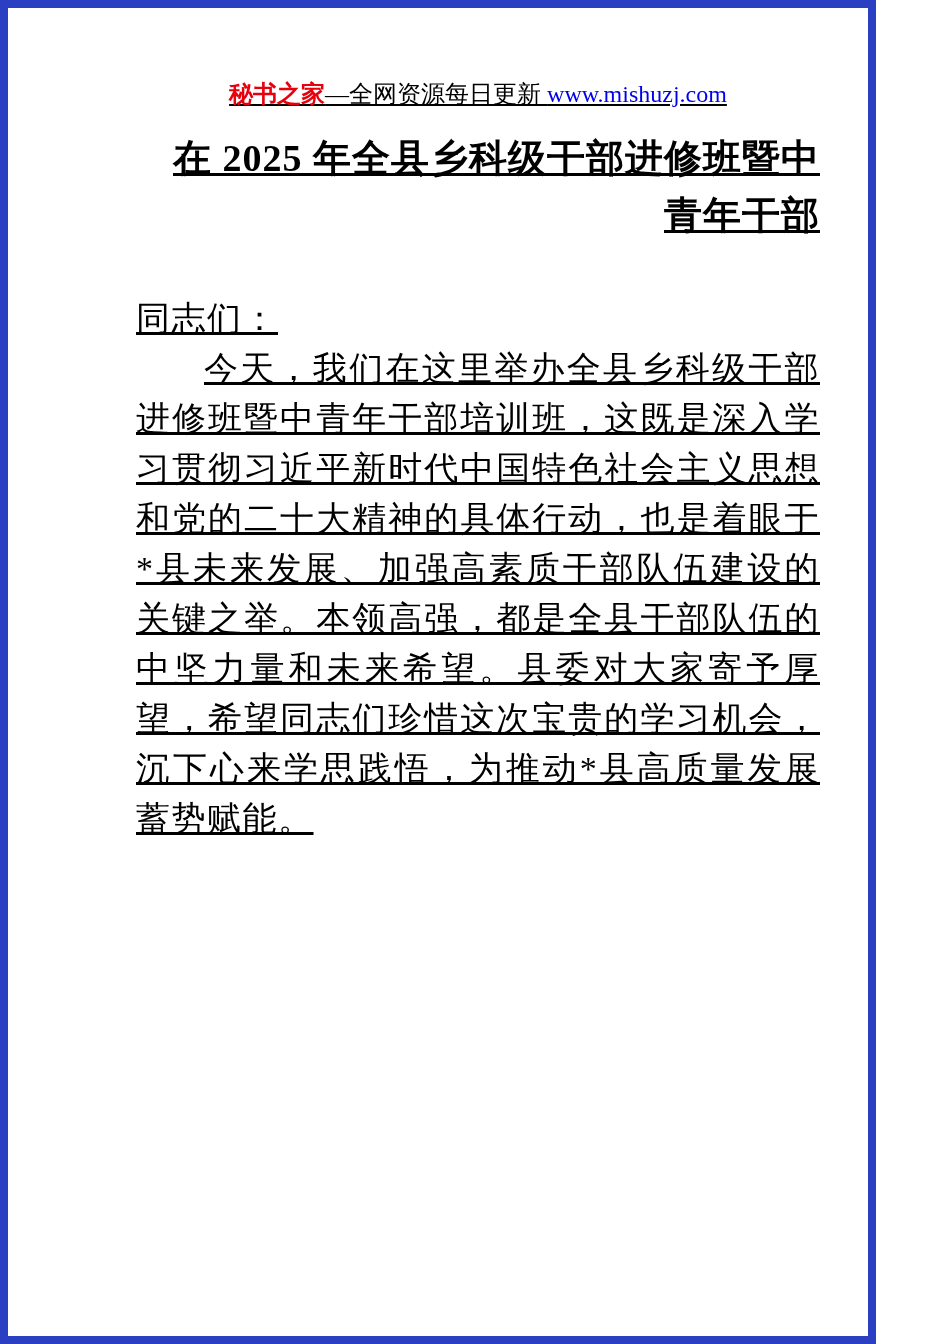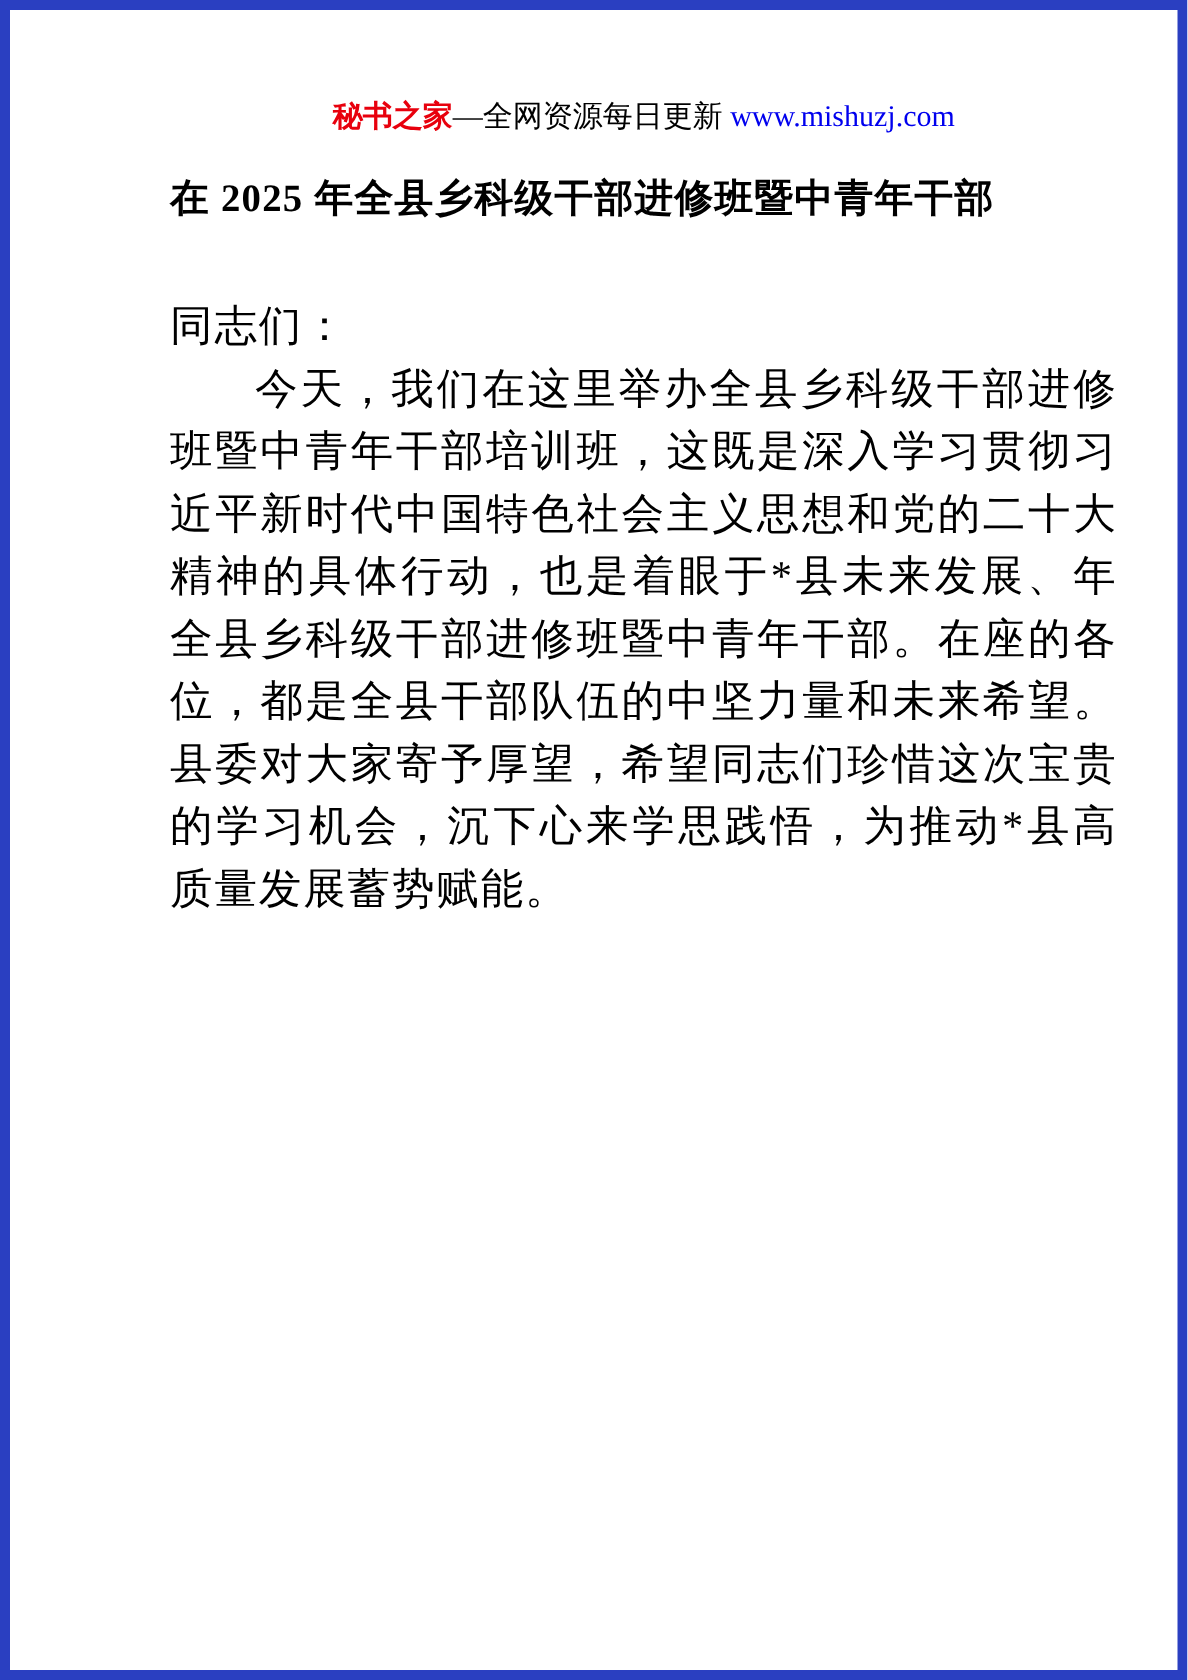--- a/index.html
+++ b/index.html
@@ -7,50 +7,51 @@
     --brand-color:#e8000d;
     --url-color:#0000ee;
   }
   html,body{margin:0;padding:0;}
   body{
     background:#ffffff;
     font-family:"Liberation Serif","DejaVu Serif",serif;
     color:#000;
   }
   .page{
-    width:950px;
+    width:876px;
     height:1344px;
     box-sizing:border-box;
     background:#ffffff;
     border:8px solid var(--border-color);
     padding:70px 48px 0 128px;
     overflow:hidden;
+    text-decoration:underline;
   }
   .site-header{
     text-align:center;
     font-size:24px;
     line-height:32px;
     margin-bottom:20px;
     white-space:nowrap;
   }
   .site-header .brand{
     color:var(--brand-color);
     font-weight:bold;
   }
   .site-header .tagline{
     color:#000;
   }
   .site-header .url{
     color:var(--url-color);
     text-decoration:none;
   }
   .doc-title{
-    text-align:left;
+    text-align:right;
     font-weight:bold;
-    font-size:31px;
+    font-size:38px;
     line-height:57px;
     margin:0 0 50px 0;
     letter-spacing:1px;
   }
   .body-text{
     font-size:34px;
     line-height:50px;
     letter-spacing:1.5px;
     text-align:justify;
   }
@@ -76,16 +77,16 @@
   <div class="site-header">
     <span class="brand">秘书之家</span><span class="tagline">—全网资源每日更新 </span><a class="url" href="#">www.mishuzj.com</a>
   </div>
 
   <h1 class="doc-title">
     <div>在 2025 年全县乡科级干部进修班暨中青年干部</div>
   </h1>
 
   <div class="body-text">
     <p class="salutation">同志们：</p>
-    <p class="para">今天，我们在这里举办全县乡科级干部进修班暨中青年干部培训班，这既是深入学习贯彻习近平新时代中国特色社会主义思想和党的二十大精神的具体行动，也是着眼于*县未来发展、年全县乡科级干部进修班暨中青年干部。在座的各位，都是全县干部队伍的中坚力量和未来希望。县委对大家寄予厚望，希望同志们珍惜这次宝贵的学习机会，沉下心来学思践悟，为推动*县高质量发展蓄势赋能。</p>
+    <p class="para">今天，我们在这里举办全县乡科级干部进修班暨中青年干部培训班，这既是深入学习贯彻习近平新时代中国特色社会主义思想和党的二十大精神的具体行动，也是着眼于*县未来发展、加强高素质干部队伍建设的关键之举。本领高强，都是全县干部队伍的中坚力量和未来希望。县委对大家寄予厚望，希望同志们珍惜这次宝贵的学习机会，沉下心来学思践悟，为推动*县高质量发展蓄势赋能。</p>
   </div>
 
 </div>
 
 </body></html>

